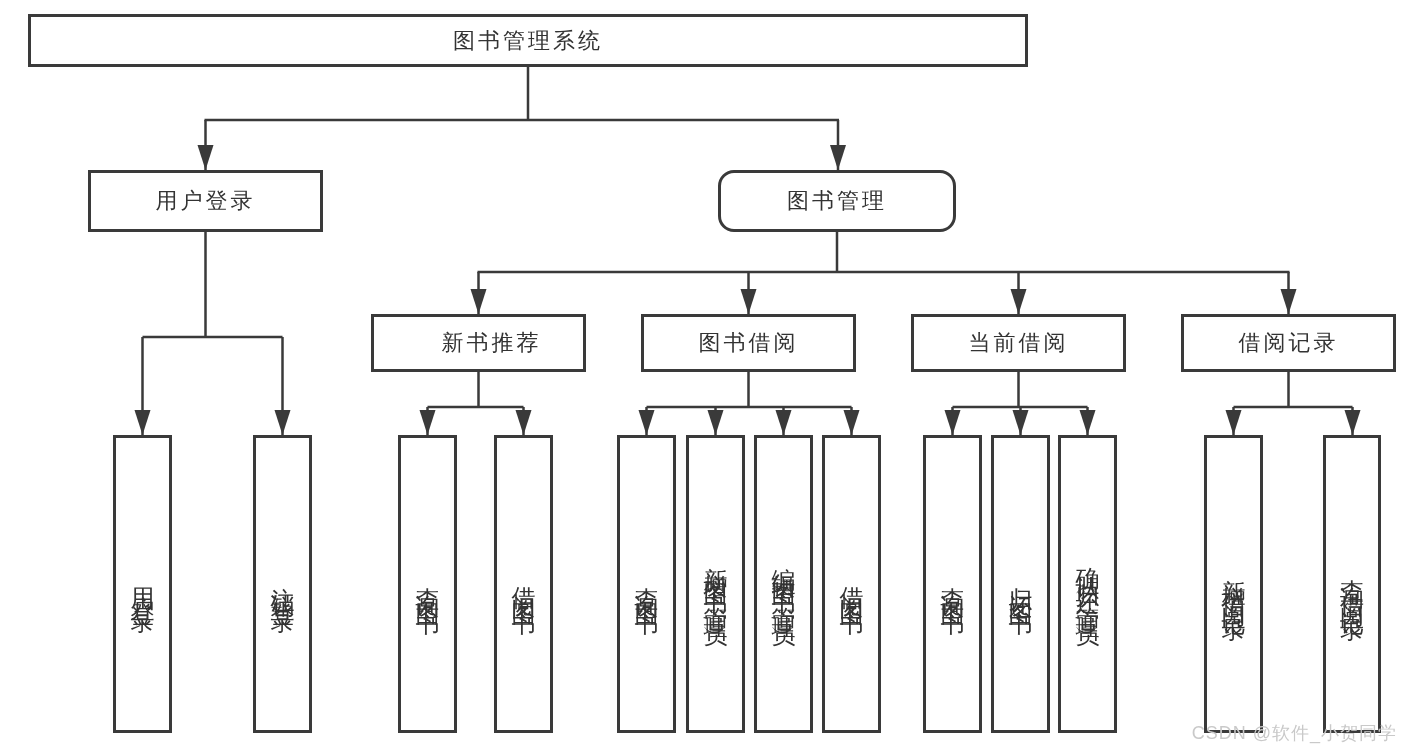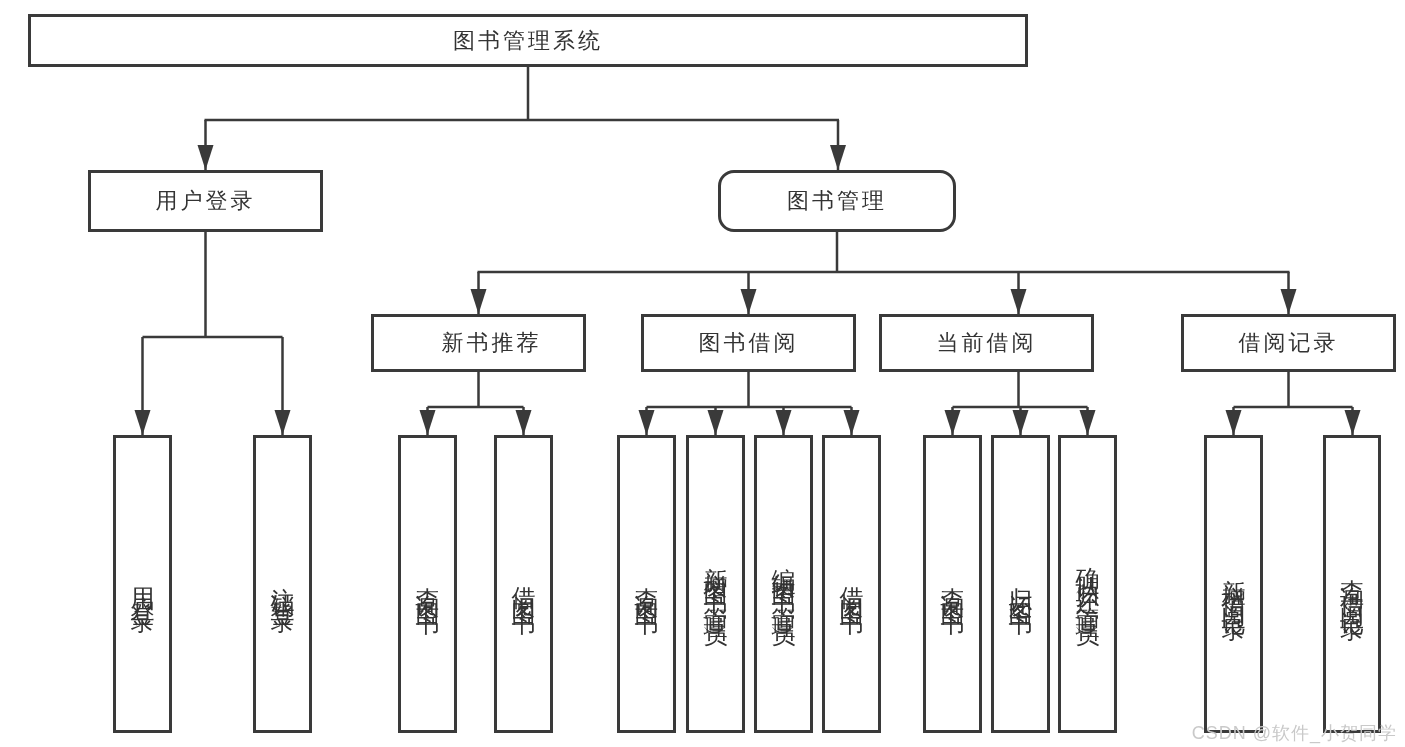--- a/index.html
+++ b/index.html
@@ -116,21 +116,21 @@
   <div class="node h" style="left:710px; top:170px; width:238px; height:62px;border-radius:16px;">
     <span>图书管理</span>
   </div>
 
   <div class="node h" style="left:363px; top:314px; width:215px; height:58px;padding-left:26px;">
     <span>新书推荐</span>
   </div>
   <div class="node h" style="left:633px; top:314px; width:215px; height:58px;">
     <span>图书借阅</span>
   </div>
-  <div class="node h" style="left:871px; top:314px; width:215px; height:58px;">
+  <div class="node h" style="left:903px; top:314px; width:215px; height:58px;">
     <span>当前借阅</span>
   </div>
   <div class="node h" style="left:1173px; top:314px; width:215px; height:58px;">
     <span>借阅记录</span>
   </div>
 
   <div class="node v" style="left:105px; top:435px; width:59px; height:298px;">
     <span>用户登录</span>
   </div>
   <div class="node v" style="left:245px; top:435px; width:59px; height:298px;">

